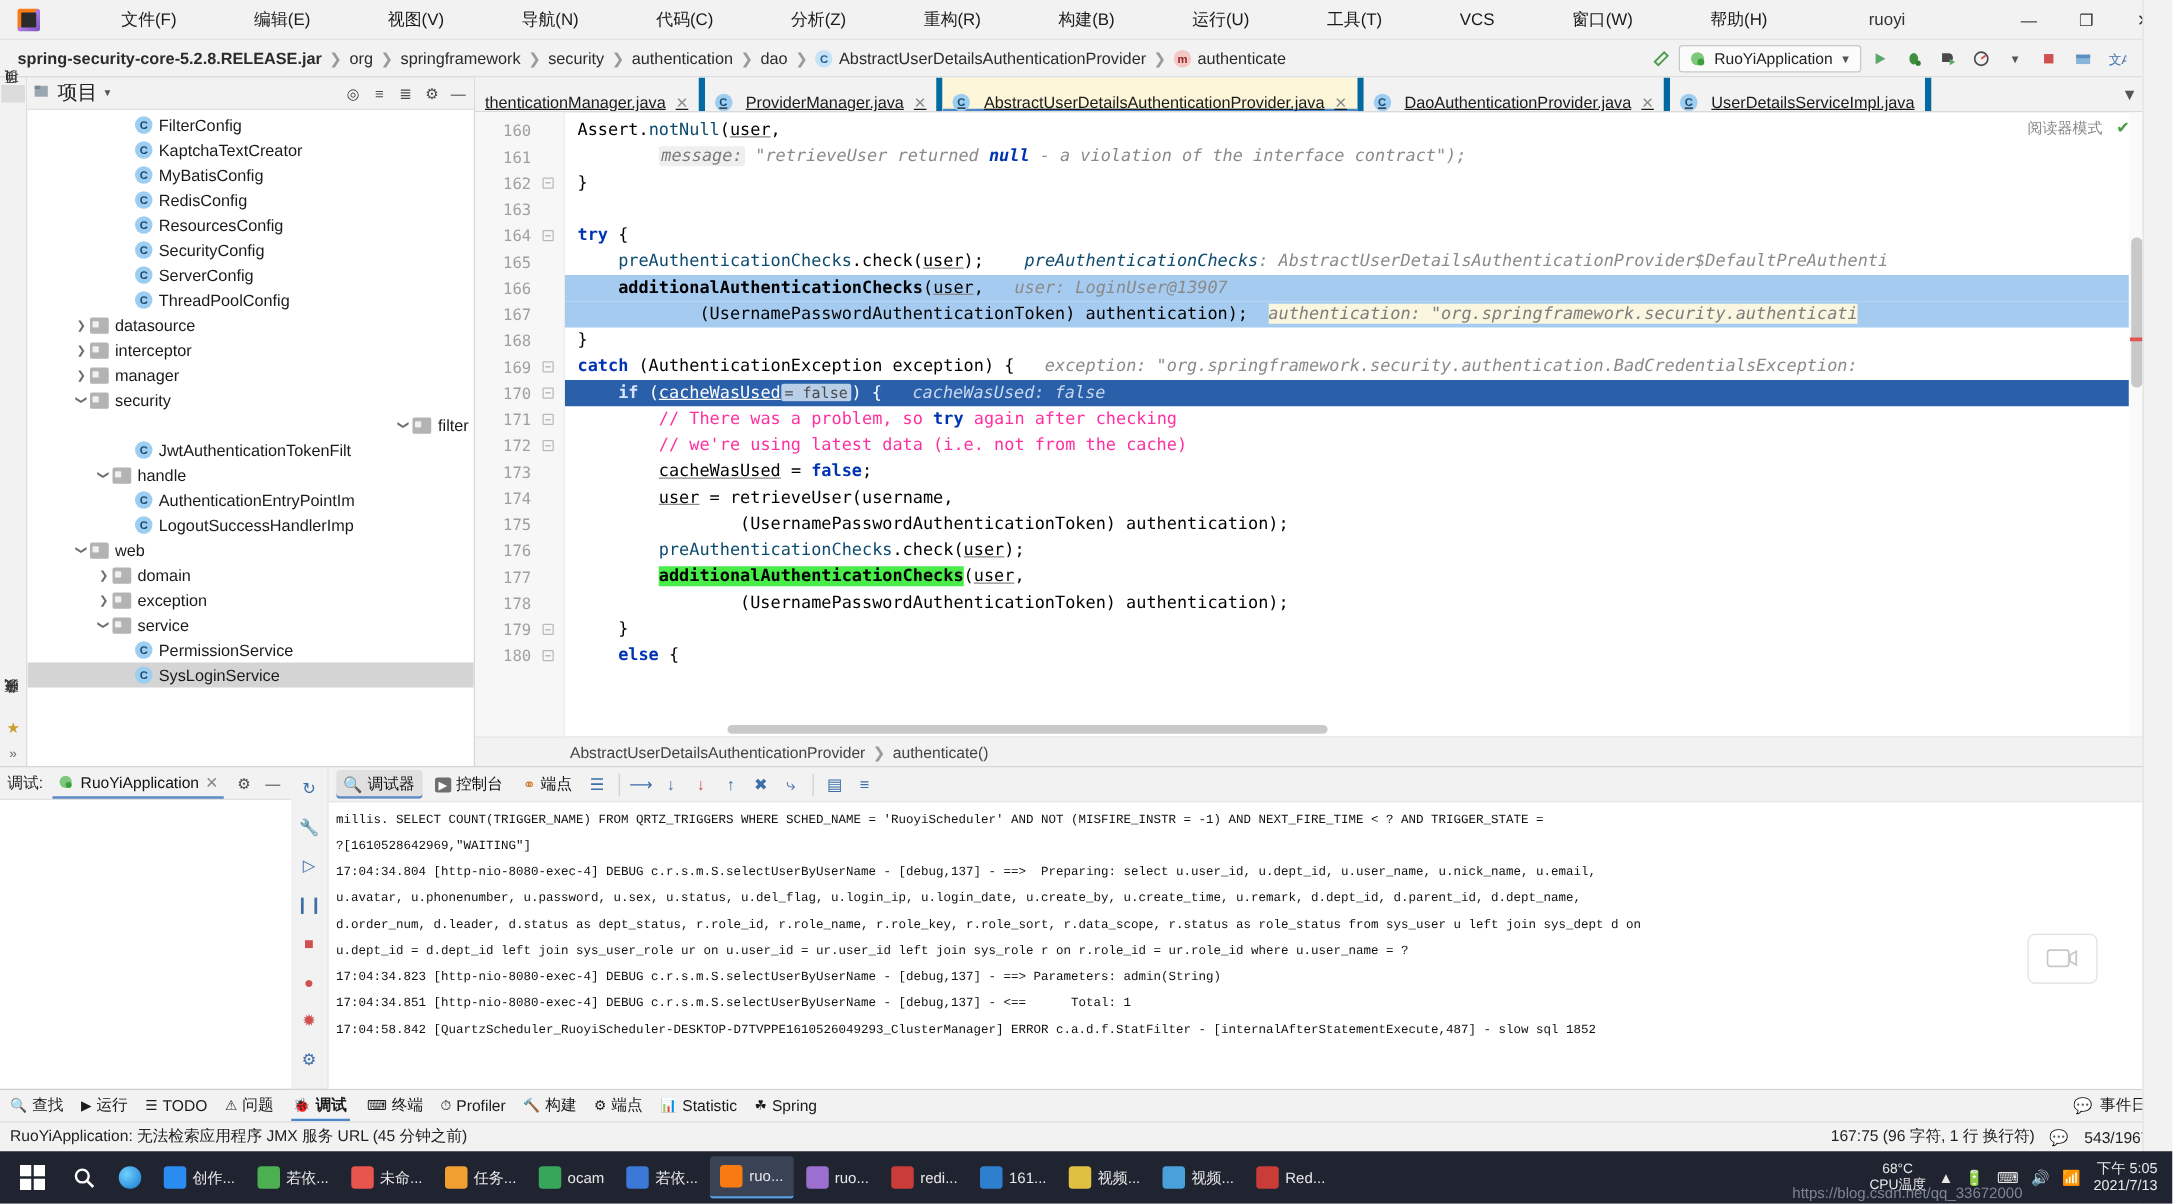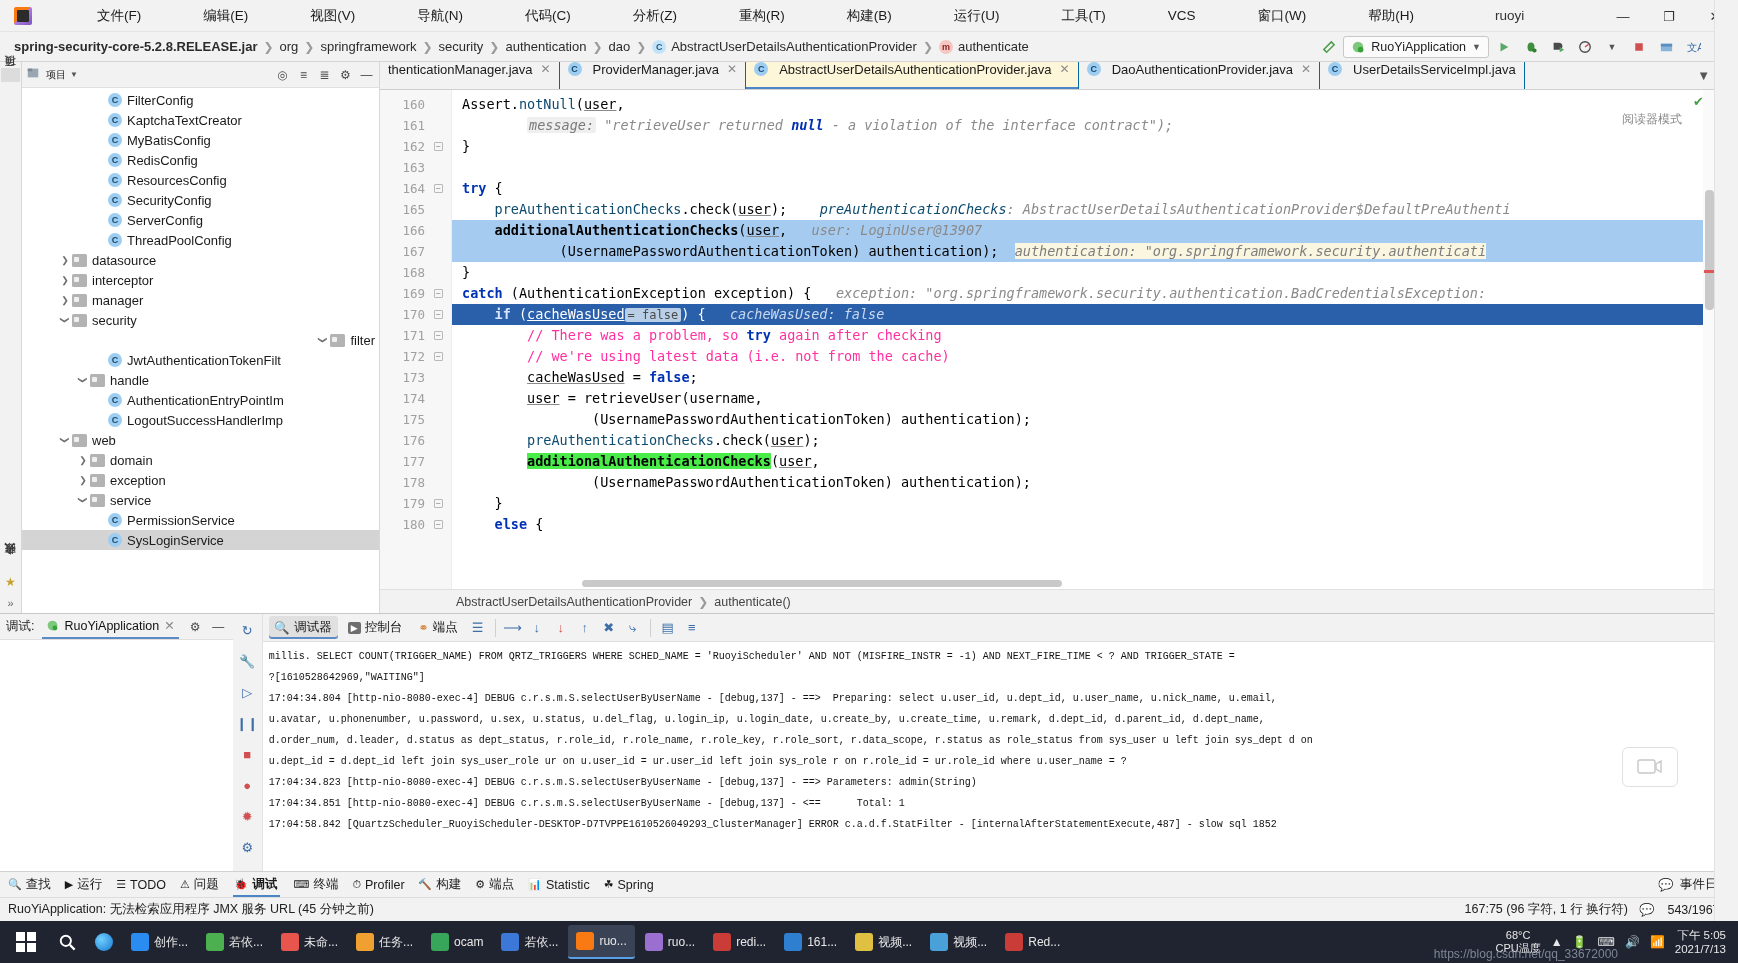--- a/index.html
+++ b/index.html
@@ -80,21 +80,21 @@
 
   
   .project-pane {
     width: 358px; background: #ffffff; border-right: 1px solid #d8d8d8;
     flex: none; display: flex; flex-direction: column; min-height: 0;
   }
   .pane-header {
     height: 26px; background: #f2f2f2; border-bottom: 1px solid #e0e0e0;
     display: flex; align-items: center; padding: 0 4px; flex: none; gap: 4px;
   }
-  .pane-title { font-size: 10px; color: #222; margin-left: 2px; }
+  .pane-title { font-size: 16px; color: #222; margin-left: 2px; }
   .pane-hdr-icons { margin-left: auto; display: flex; align-items: center; gap: 4px; }
   .hicon { width: 17px; height: 17px; display: flex; align-items: center; justify-content: center; color: #4a4a4a; font-size: 12px; }
 
   .tree { flex: 1 1 auto; overflow: hidden; padding-top: 2px; position: relative; }
   .node {
     height: 20px; display: flex; align-items: center; font-size: 13px; color: #1a1a1a;
     white-space: nowrap; padding-right: 4px;
   }
   .node.sel { background: #d4d4d4; }
   .twisty { width: 14px; text-align: center; color: #6e6e6e; font-size: 9px; flex: none; }
@@ -112,22 +112,22 @@
     display: flex; align-items: center; justify-content: center;
   }
 
   
   .editor-col { flex: 1 1 auto; display: flex; flex-direction: column; min-width: 0; min-height: 0; }
   .tabbar {
     height: 28px; background: #f2f2f2; display: flex; align-items: stretch;
     border-bottom: 1px solid #d0d0d0; flex: none; overflow: hidden; position: relative;
   }
   .etab {
-    display: flex; align-items: flex-start; gap: 6px; padding: 0 8px; font-size: 13px;
-    color: #1a1a1a; background: #f2f2f2; border-right: 1px solid #0369a1; white-space: nowrap;
+    display: flex; align-items: flex-end; gap: 6px; padding: 0 8px; font-size: 13px;
+    color: #1a1a1a; background: #f2f2f2; border-right: 5px solid #0369a1; white-space: nowrap; text-decoration: underline;
   }
   .etab.active { background: #fdf6d8; box-shadow: inset 0 -2px 0 #4a86c8; }
   .etab .x { color: #8b8b8b; font-size: 12px; margin-left: 2px; }
   .tabbar-right { margin-left: auto; display: flex; align-items: center; padding: 0 6px; color: #555; }
 
   .editor-area { flex: 1 1 auto; display: flex; min-height: 0; position: relative; background: #ffffff; }
   .gutter {
     width: 72px; background: #f7f7f7; flex: none; border-right: 1px solid #ececec;
     font-family: "DejaVu Sans Mono", monospace; font-size: 12.5px; color: #a0a0a0;
     text-align: right; padding-top: 4px; position: relative;
@@ -151,21 +151,21 @@
   .cmt { color: #ff2fa0; }
   .ital { color: #8a8a8a; font-style: italic; }
   .hint {
     background: #efefef; color: #7a7a7a; font-style: italic; border-radius: 2px; padding: 0 2px;
   }
   .hint-yellow { background: #fbf6e0; color: #7d7d7d; font-style: italic; }
   .greenmark { background: #4aec4a; }
   .inline-val {
     background: #b9cfe8; color: #4a4a4a; border-radius: 2px; padding: 0 3px; font-size: 12px;
   }
-  .reader-mode { position: absolute; right: 34px; top: 21px; font-size: 12px; color: #8a8a8a; }
+  .reader-mode { position: absolute; right: 34px; top: 4px; font-size: 12px; color: #8a8a8a; }
   .check-ok { position: absolute; right: 12px; top: 4px; color: #4a9c4a; font-size: 13px; }
   .scrollv {
     position: absolute; right: 0; top: 0; width: 13px; height: 100%; background: #fafafa;
   }
   .scroll-thumb { position: absolute; right: 2px; width: 9px; border-radius: 4px; background: #c9c9c9; }
   .mark-red { position: absolute; right: 1px; width: 11px; height: 3px; background: #e05555; }
   .hscroll { position: absolute; left: 72px; bottom: 0; height: 11px; right: 13px; }
   .hscroll .th { position: absolute; left: 130px; width: 480px; height: 7px; top: 2px; background: #c9c9c9; border-radius: 4px; }
 
   .breadcrumb-bottom {

